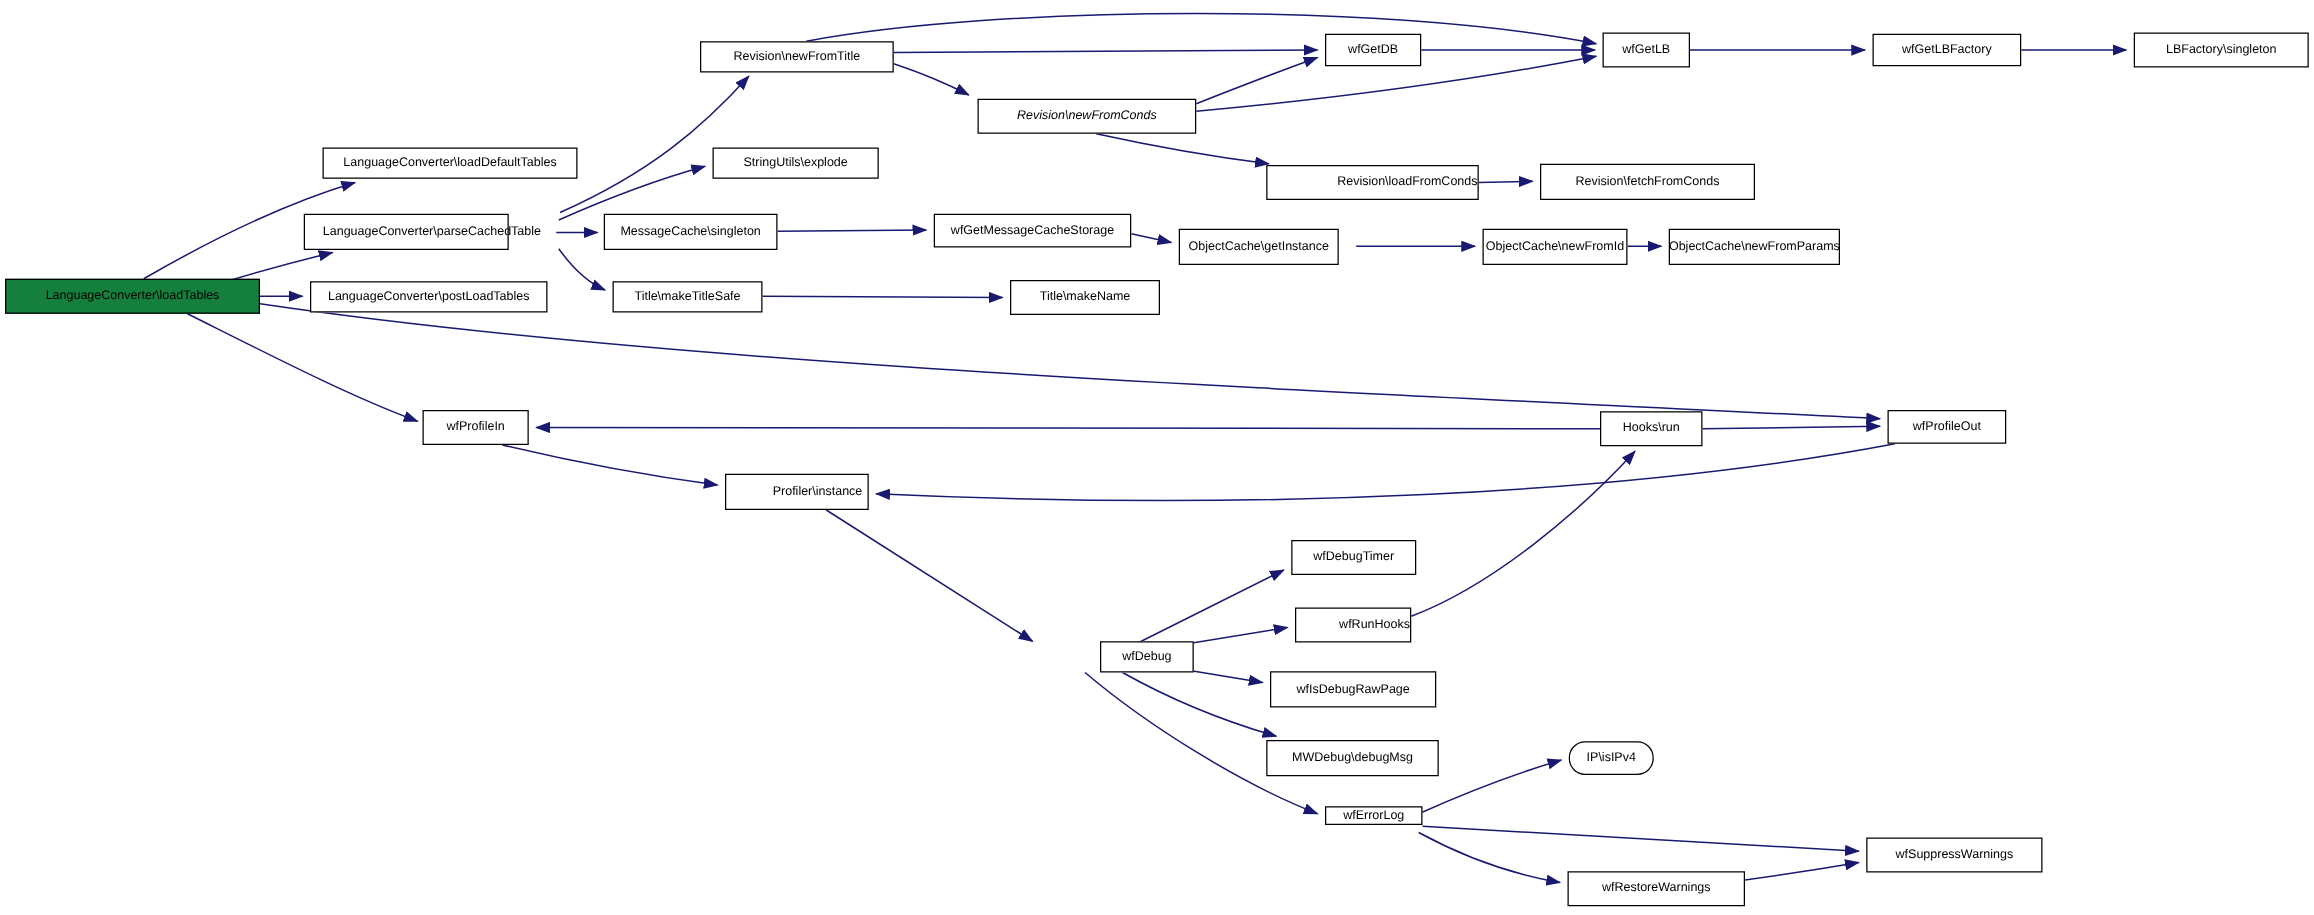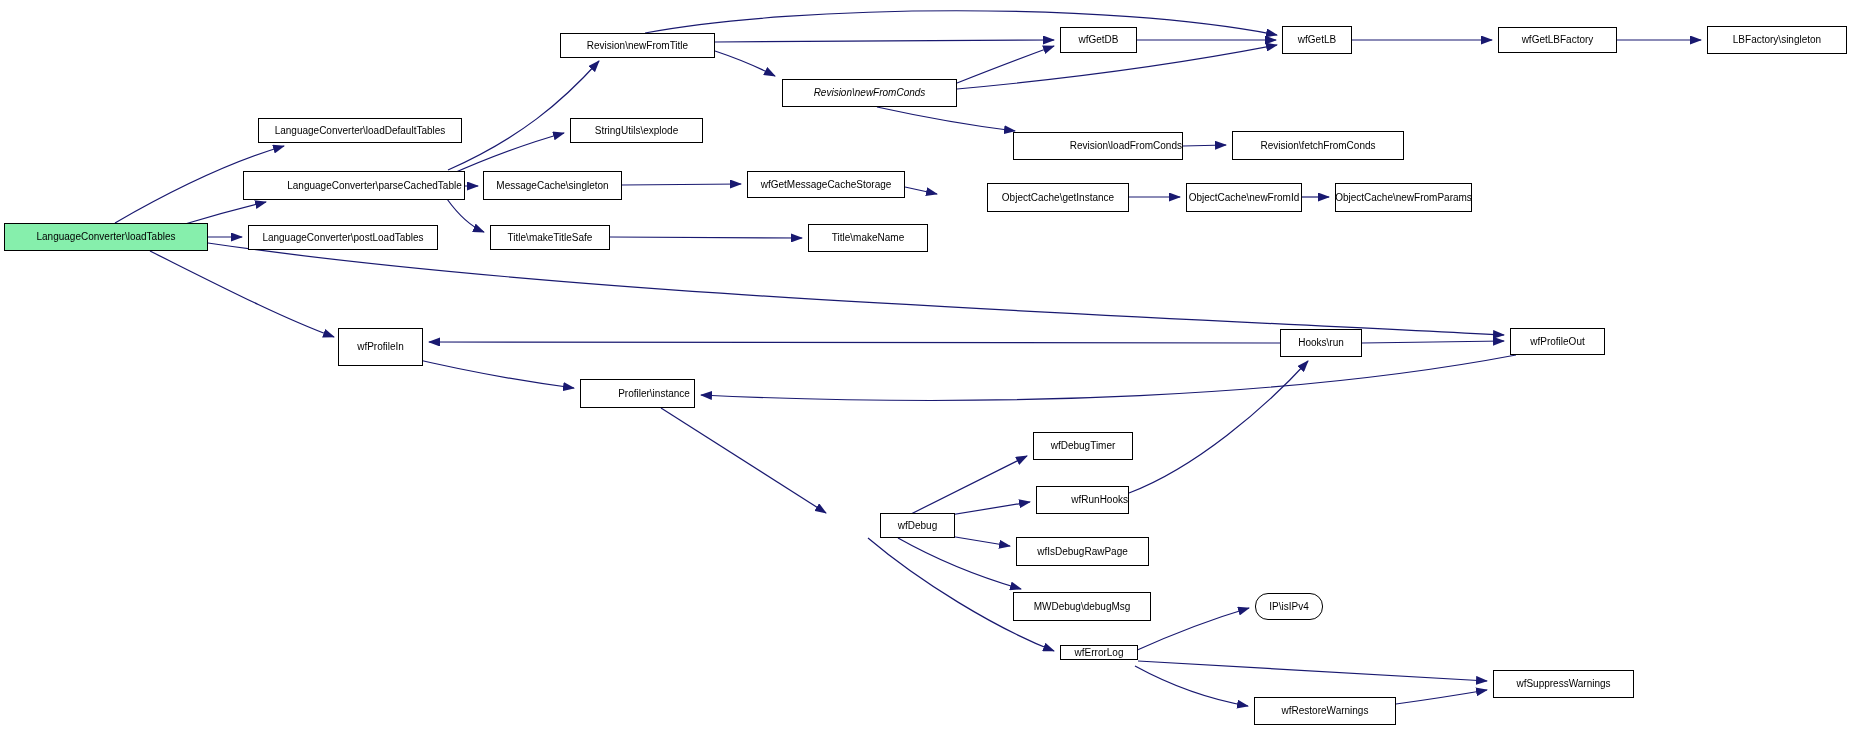--- a/index.html
+++ b/index.html
@@ -24,21 +24,21 @@
     color: #000000;
     font-size: 10px;
     line-height: 1;
     display: flex;
     align-items: center;
     justify-content: center;
     white-space: nowrap;
     cursor: pointer;
   }
   .node.root {
-    background: #86efac;
+    background: #15803d;
     cursor: default;
   }
   .edge {
     fill: none;
     stroke: #191970;
     stroke-width: 1.2;
   }
 </style>
 </head>
 <body>
@@ -92,21 +92,21 @@
         <path d="M1396,704 Q1440,698 1487,690" class="edge" marker-end="url(#arrowhead)"></path>
       </g>
   </svg>
   <div id="node-layer">
       <div class="node root" style="left: 4px; top: 223px; width: 204px; height: 28px;">
         <span>LanguageConverter\loadTables</span>
       </div>
       <div class="node" style="left: 258px; top: 118px; width: 204px; height: 25px;">
         <span>LanguageConverter\loadDefaultTables</span>
       </div>
-      <div class="node" style="left: 243px; top: 171px; width: 222px; height: 29px; padding-left: 41px;">
+      <div class="node" style="left: 243px; top: 171px; width: 164px; height: 29px; padding-left: 41px;">
         <span>LanguageConverter\parseCachedTable</span>
       </div>
       <div class="node" style="left: 248px; top: 225px; width: 190px; height: 25px;">
         <span>LanguageConverter\postLoadTables</span>
       </div>
       <div class="node" style="left: 560px; top: 33px; width: 155px; height: 25px;">
         <span>Revision\newFromTitle</span>
       </div>
       <div class="node" style="left: 570px; top: 118px; width: 133px; height: 25px;">
         <span>StringUtils\explode</span>
@@ -137,30 +137,30 @@
       </div>
       <div class="node" style="left: 1707px; top: 26px; width: 140px; height: 28px;">
         <span>LBFactory\singleton</span>
       </div>
       <div class="node" style="left: 1013px; top: 132px; width: 170px; height: 28px; justify-content: flex-end;">
         <span>Revision\loadFromConds</span>
       </div>
       <div class="node" style="left: 1232px; top: 131px; width: 172px; height: 29px;">
         <span>Revision\fetchFromConds</span>
       </div>
-      <div class="node" style="left: 943px; top: 183px; width: 142px; height: 29px; margin-left: 44px;">
+      <div class="node" style="left: 943px; top: 183px; width: 128px; height: 29px;">
         <span>ObjectCache\getInstance</span>
       </div>
       <div class="node" style="left: 1186px; top: 183px; width: 116px; height: 29px;">
         <span>ObjectCache\newFromId</span>
       </div>
       <div class="node" style="left: 1335px; top: 183px; width: 137px; height: 29px;">
         <span>ObjectCache\newFromParams</span>
       </div>
-      <div class="node" style="left: 338px; top: 328px; width: 85px; height: 38px;">
+      <div class="node" style="left: 338px; top: 328px; width: 85px; height: 28px;">
         <span>wfProfileIn</span>
       </div>
       <div class="node" style="left: 1280px; top: 329px; width: 82px; height: 28px;">
         <span>Hooks\run</span>
       </div>
       <div class="node" style="left: 1510px; top: 328px; width: 95px; height: 27px;">
         <span>wfProfileOut</span>
       </div>
       <div class="node" style="left: 580px; top: 379px; width: 115px; height: 29px; padding-left: 33px;">
         <span>Profiler\instance</span>

